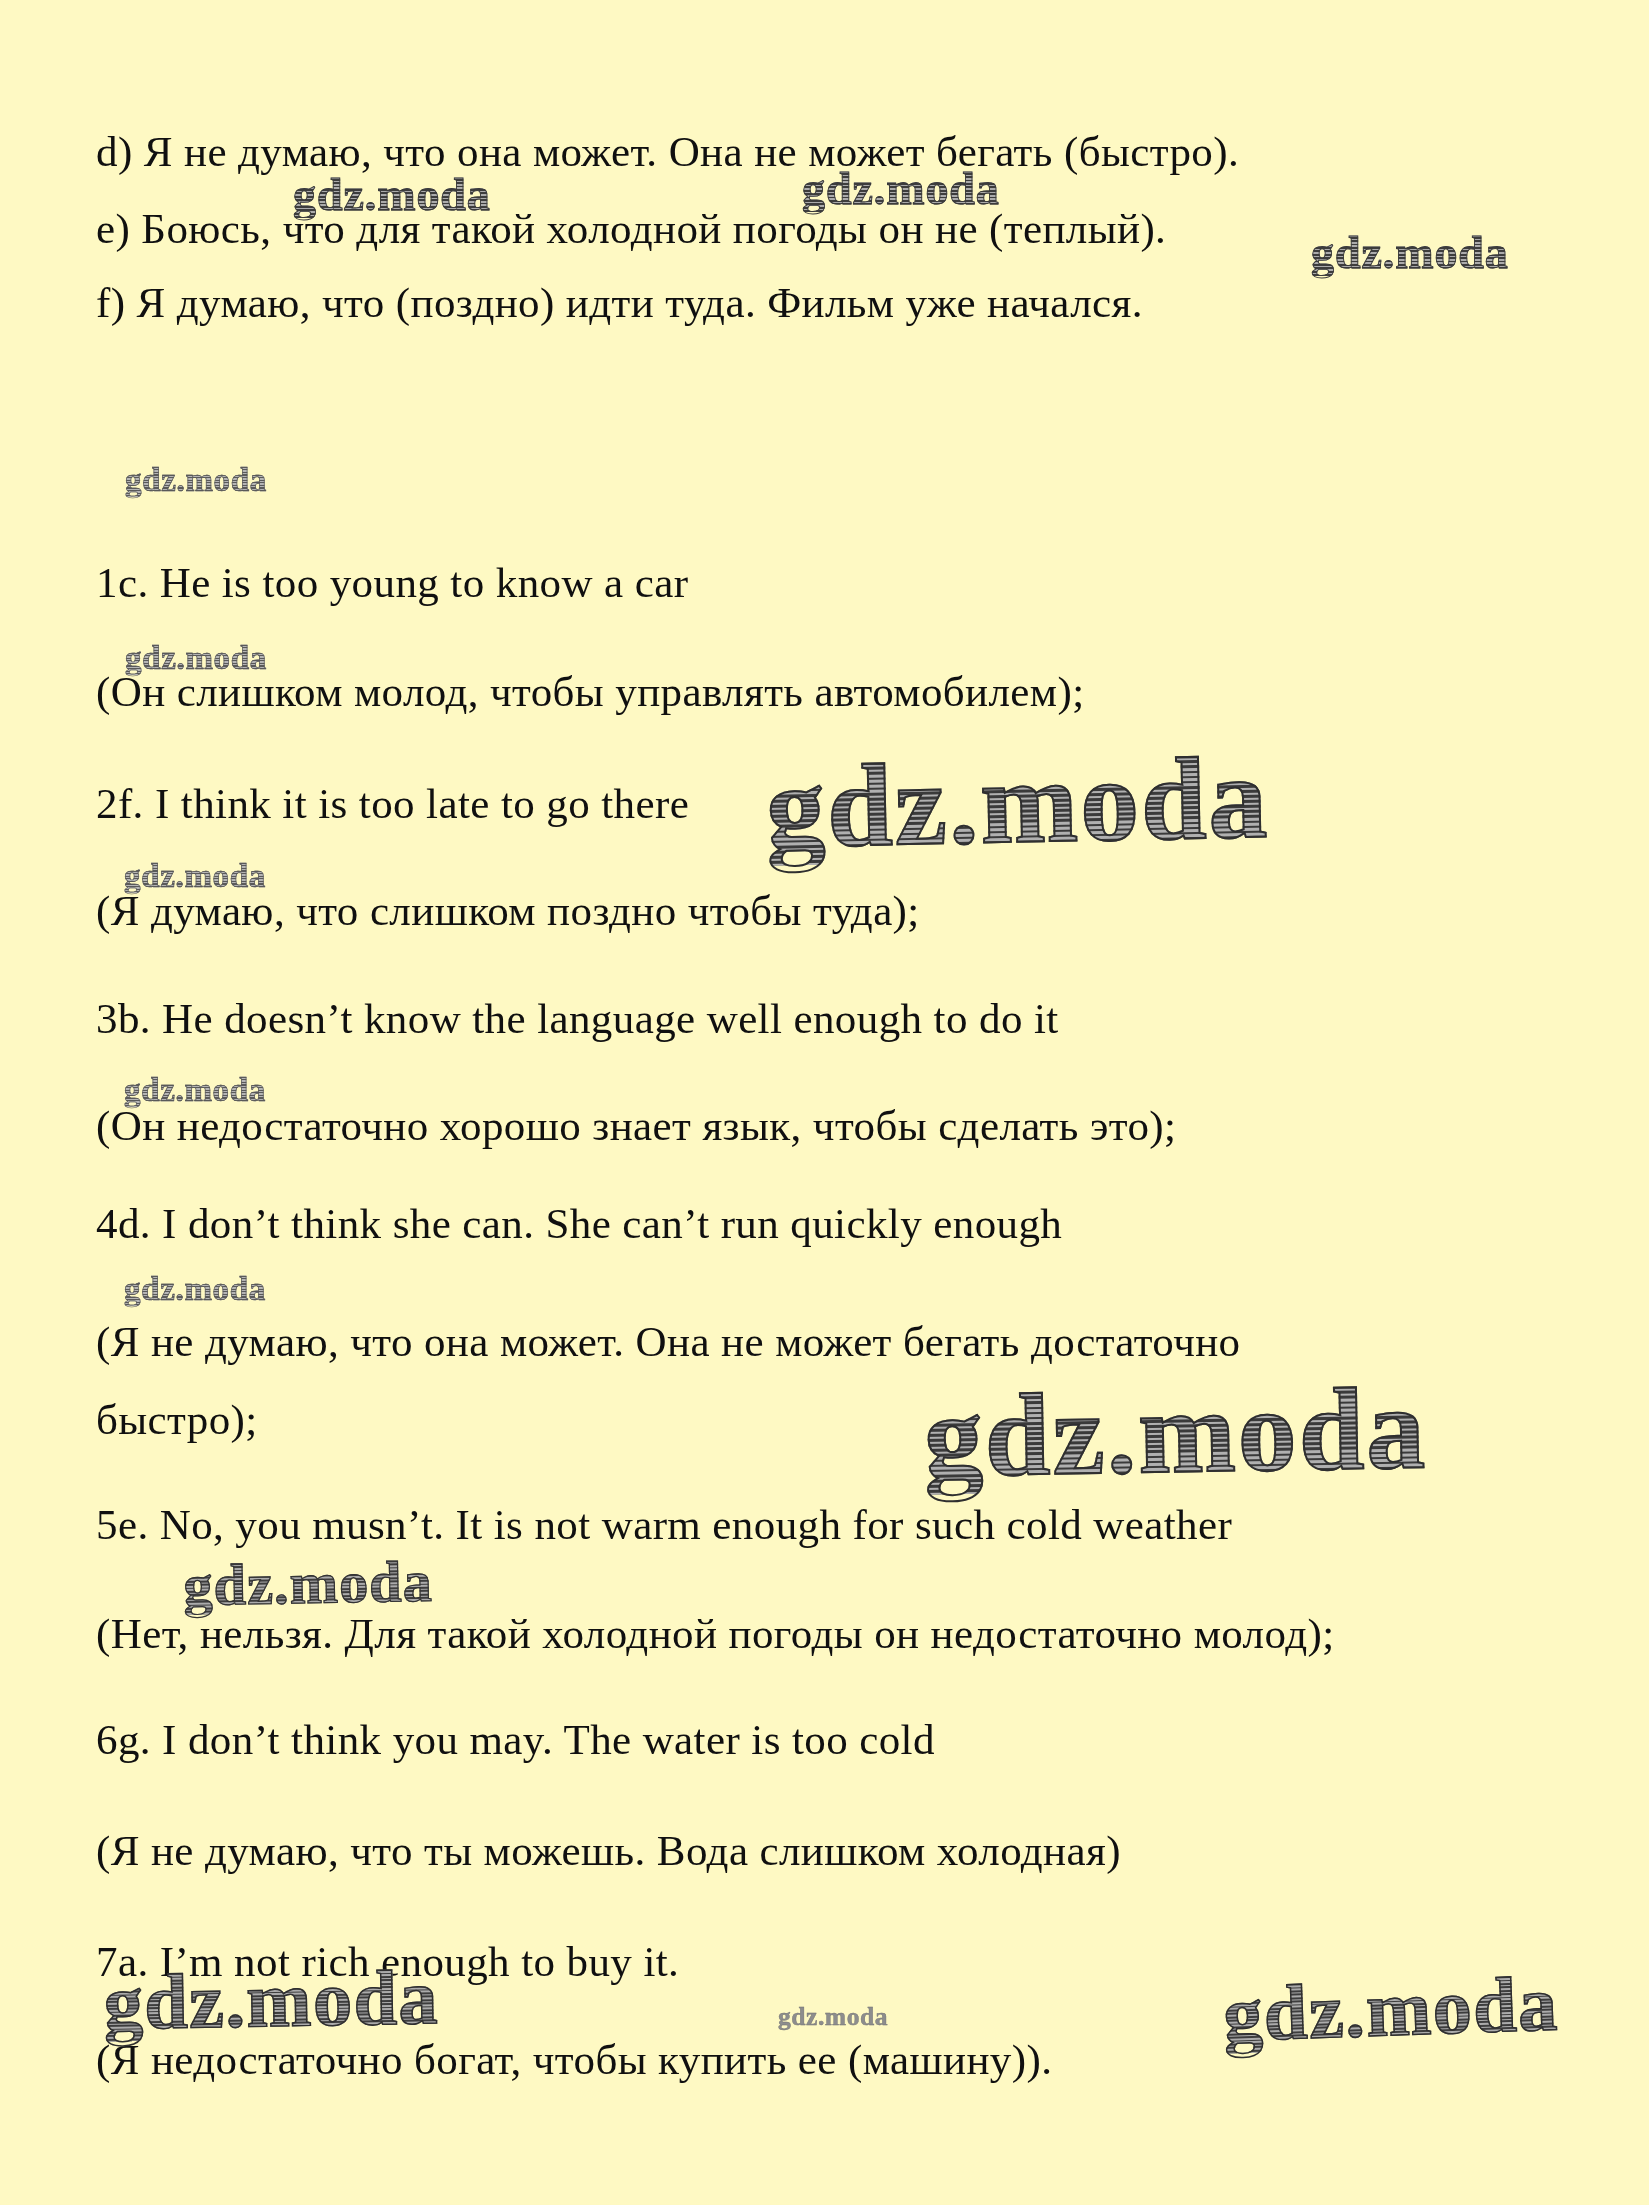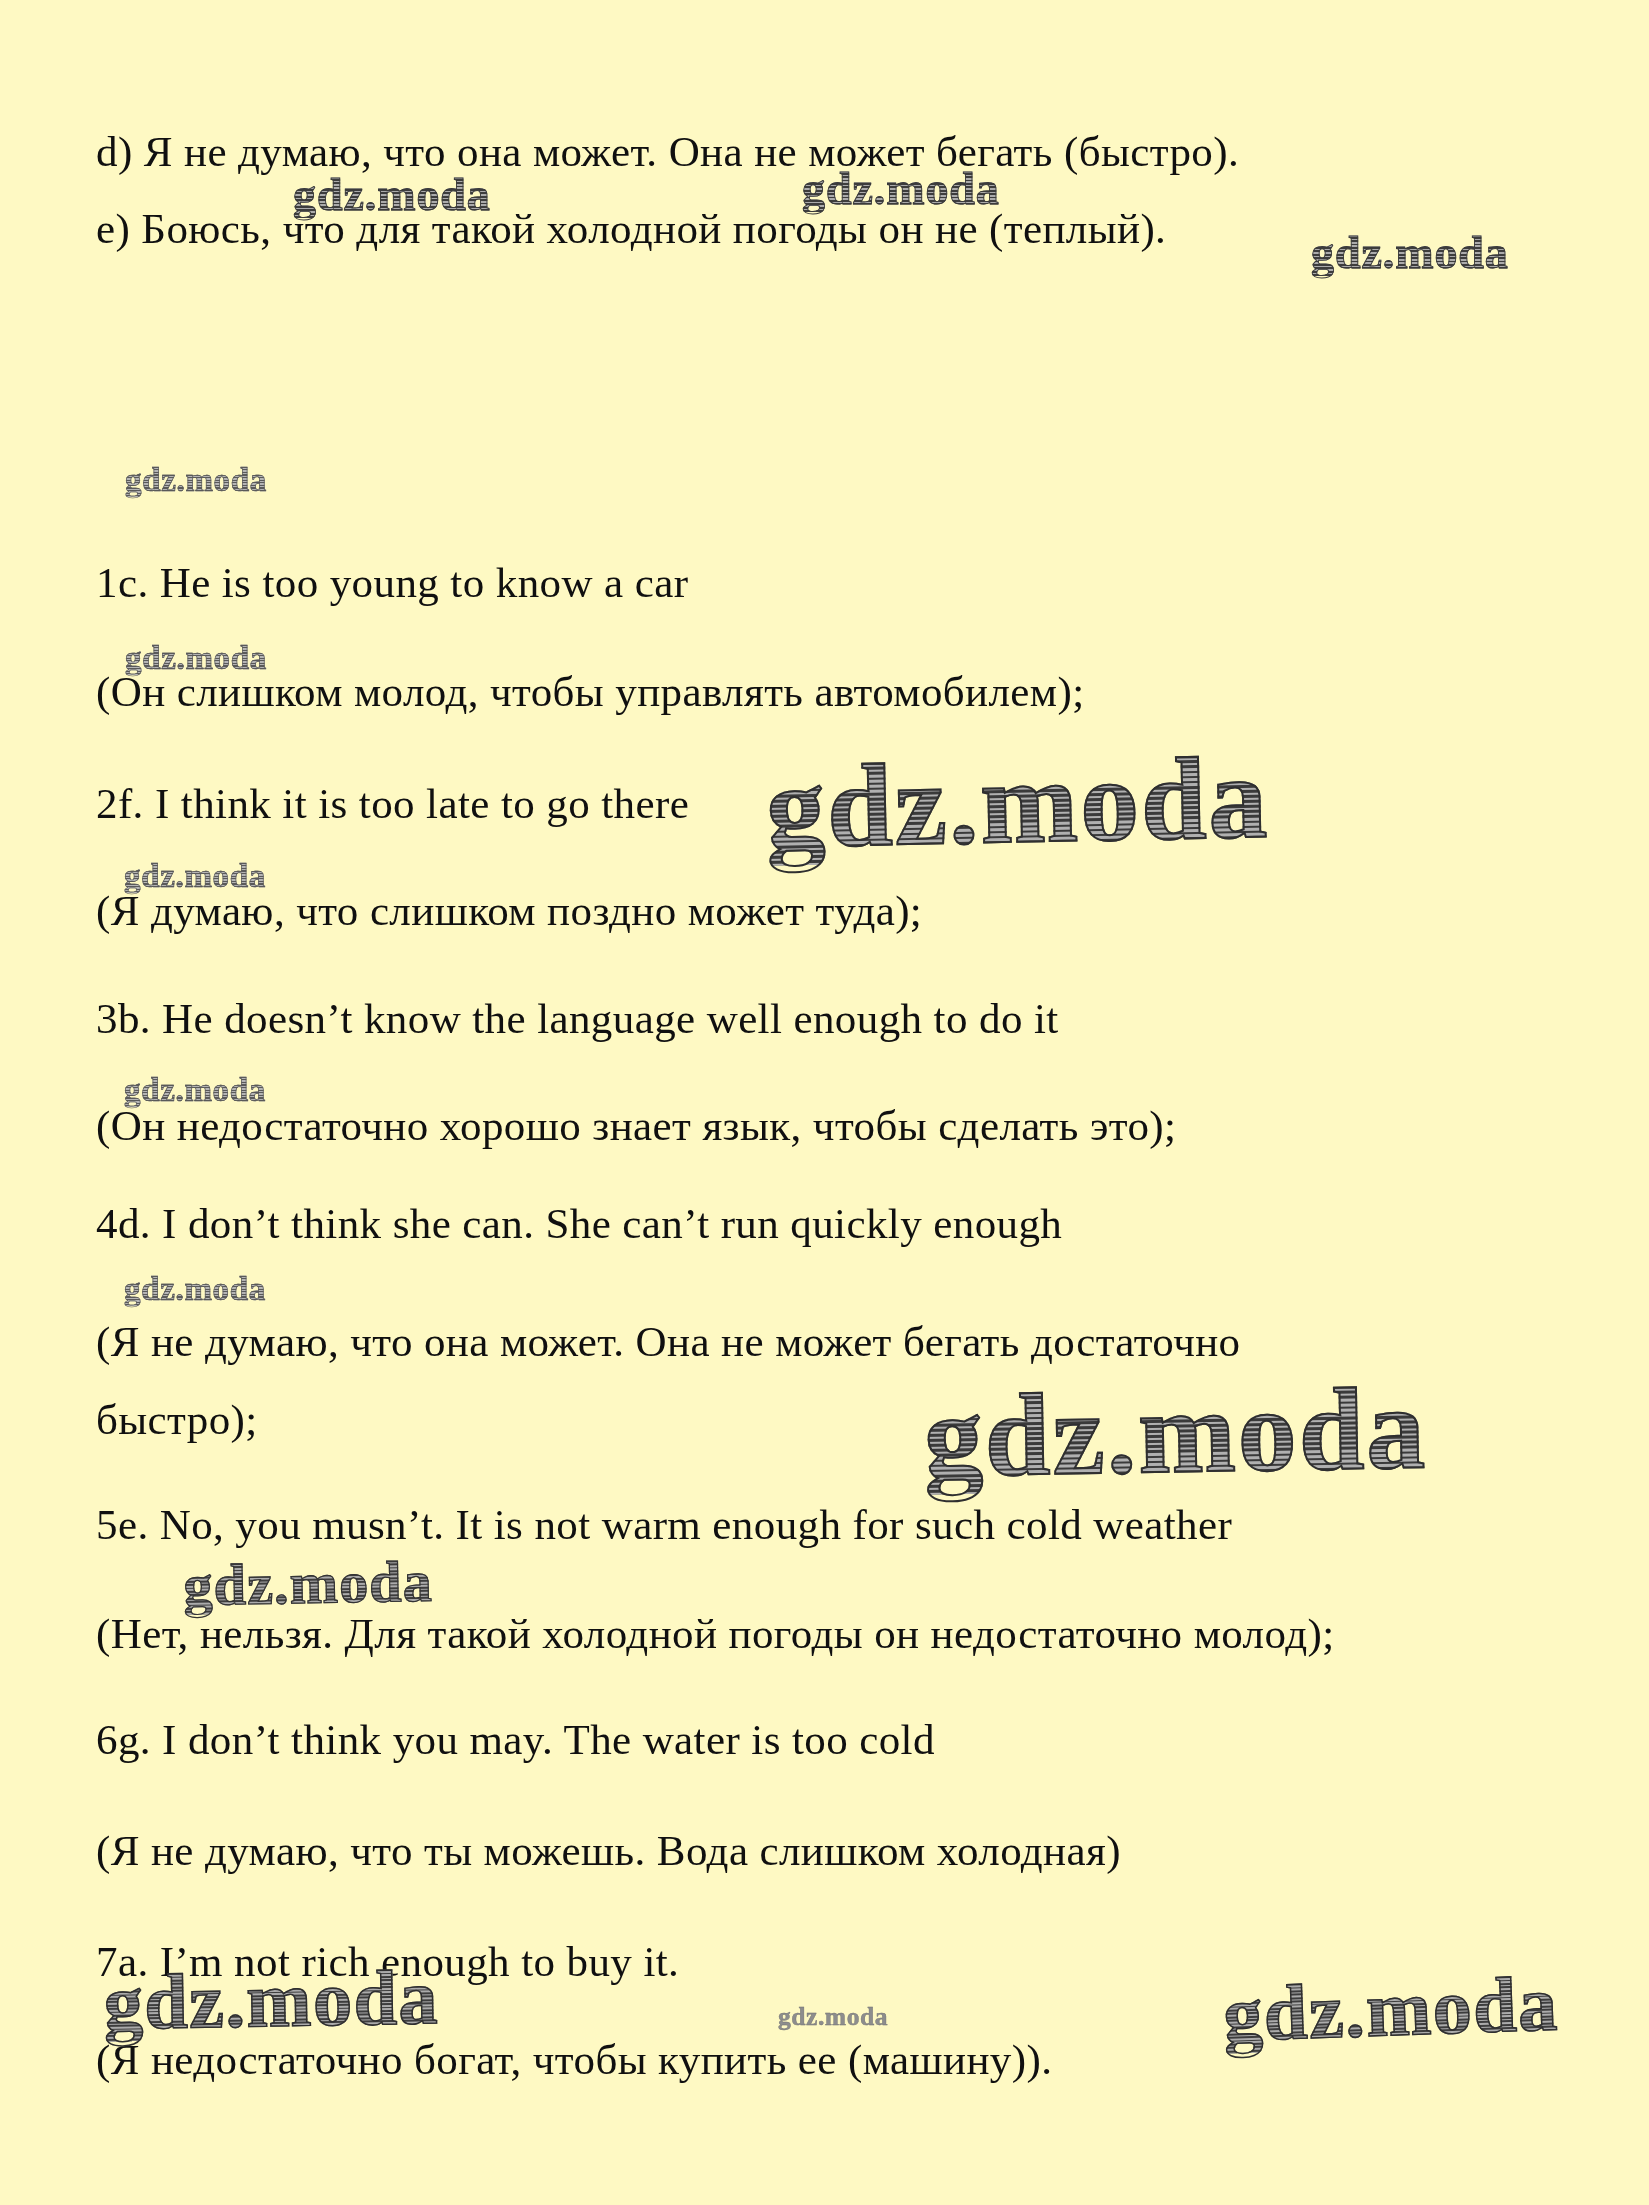--- a/index.html
+++ b/index.html
@@ -54,26 +54,27 @@
              -webkit-background-clip: text; background-clip: text; color: transparent; }
   .wm-xs   { font-size: 25.6px;  color: #8d8d8d; -webkit-text-stroke: 0.4px #6f6f6f; }
 </style>
 </head>
 <body>
 
 <div class="page">
 
   <div class="line" style="top:128px">d) Я не думаю, что она может. Она не может бегать (быстро).</div>
   <div class="line" style="top:205px">e) Боюсь, что для такой холодной погоды он не (теплый).</div>
+  <div class="line" style="top:279px">f) Я думаю, что (поздно) идти туда. Фильм уже начался.</div>
 
   <div class="line" style="top:559px">1c. He is too young to know a car</div>
   <div class="line" style="top:668px">(Он слишком молод, чтобы управлять автомобилем);</div>
 
   <div class="line" style="top:780px">2f. I think it is too late to go there</div>
-  <div class="line" style="top:887px">(Я думаю, что слишком поздно может туда);</div>
+  <div class="line" style="top:887px">(Я думаю, что слишком поздно чтобы туда);</div>
 
   <div class="line" style="top:995px">3b. He doesn’t know the language well enough to do it</div>
   <div class="line" style="top:1102px">(Он недостаточно хорошо знает язык, чтобы сделать это);</div>
 
   <div class="line" style="top:1200px">4d. I don’t think she can. She can’t run quickly enough</div>
   <div class="line" style="top:1318px">(Я не думаю, что она может. Она не может бегать достаточно</div>
   <div class="line" style="top:1396px">быстро);</div>
 
   <div class="line" style="top:1501px">5e. No, you musn’t. It is not warm enough for such cold weather</div>
   <div class="line" style="top:1610px">(Нет, нельзя. Для такой холодной погоды он недостаточно молод);</div>

